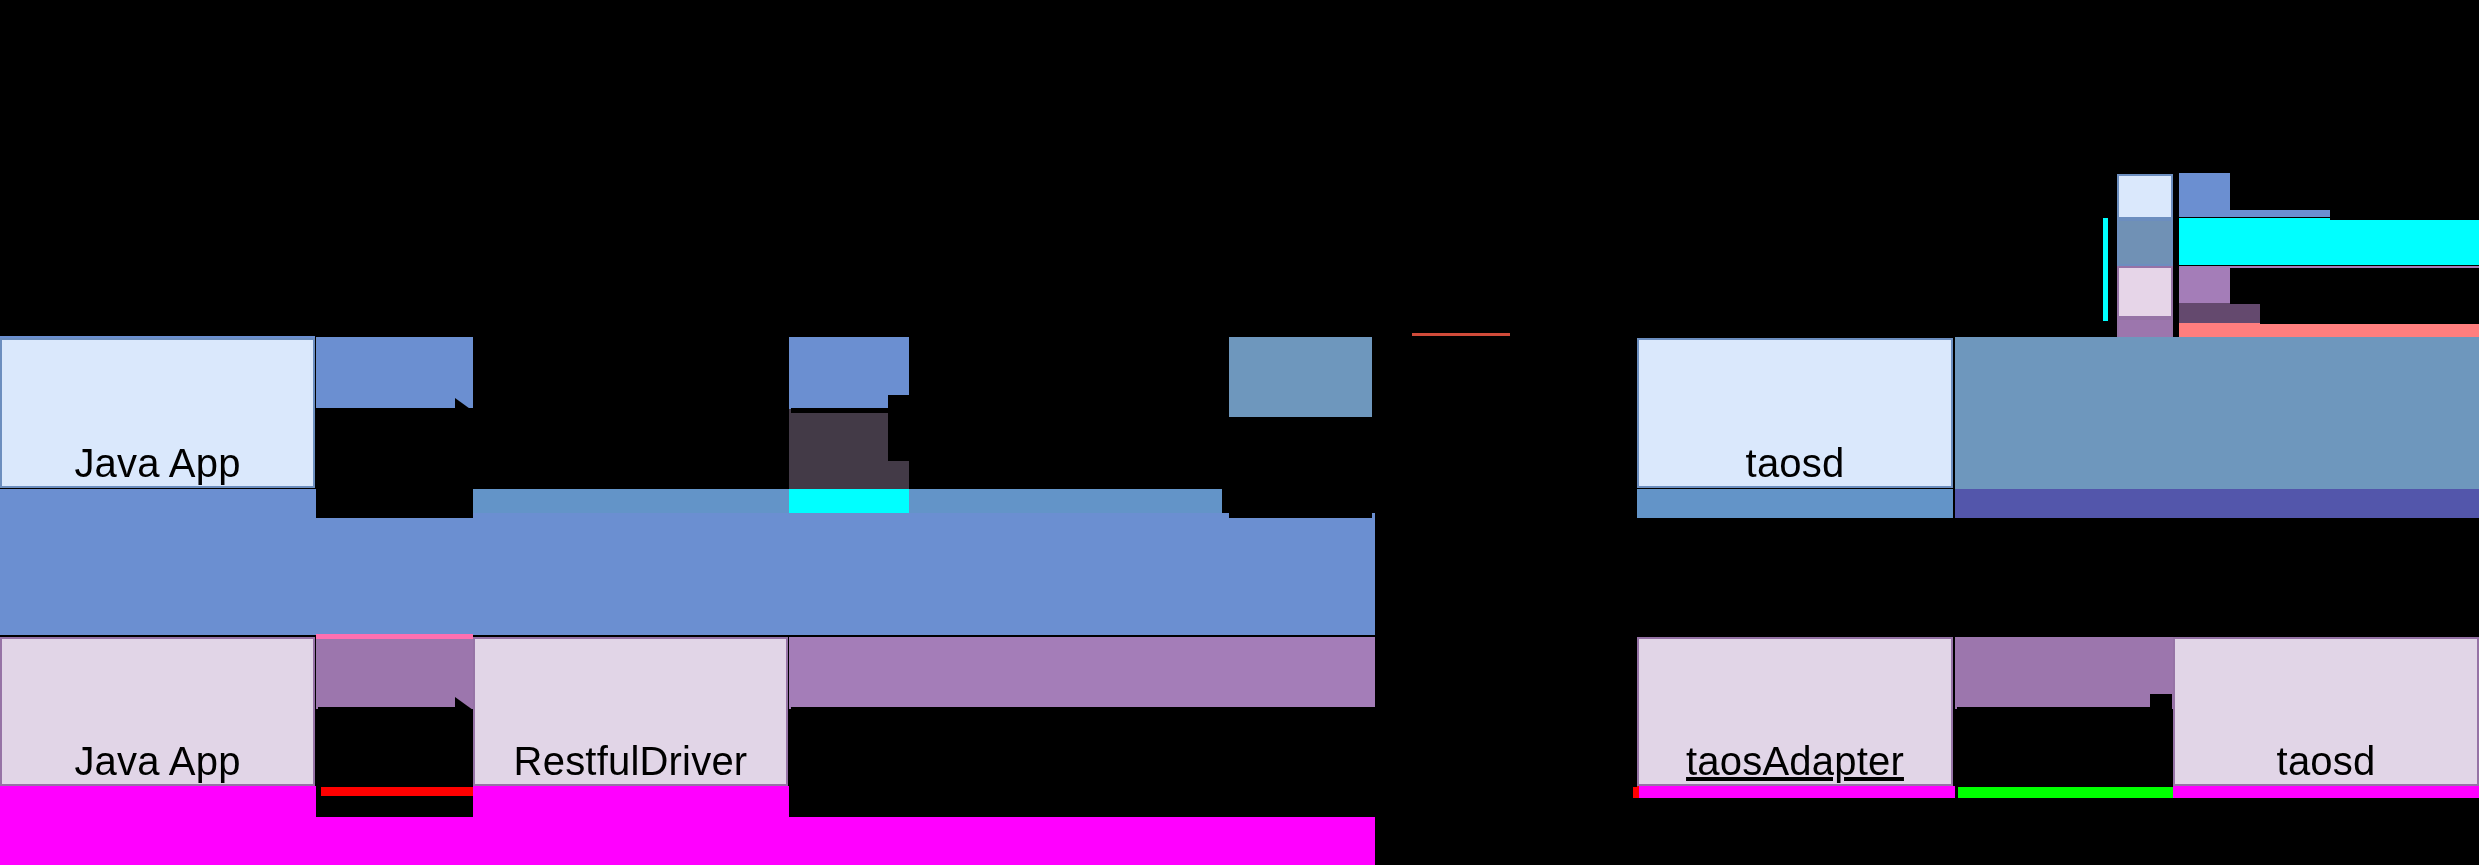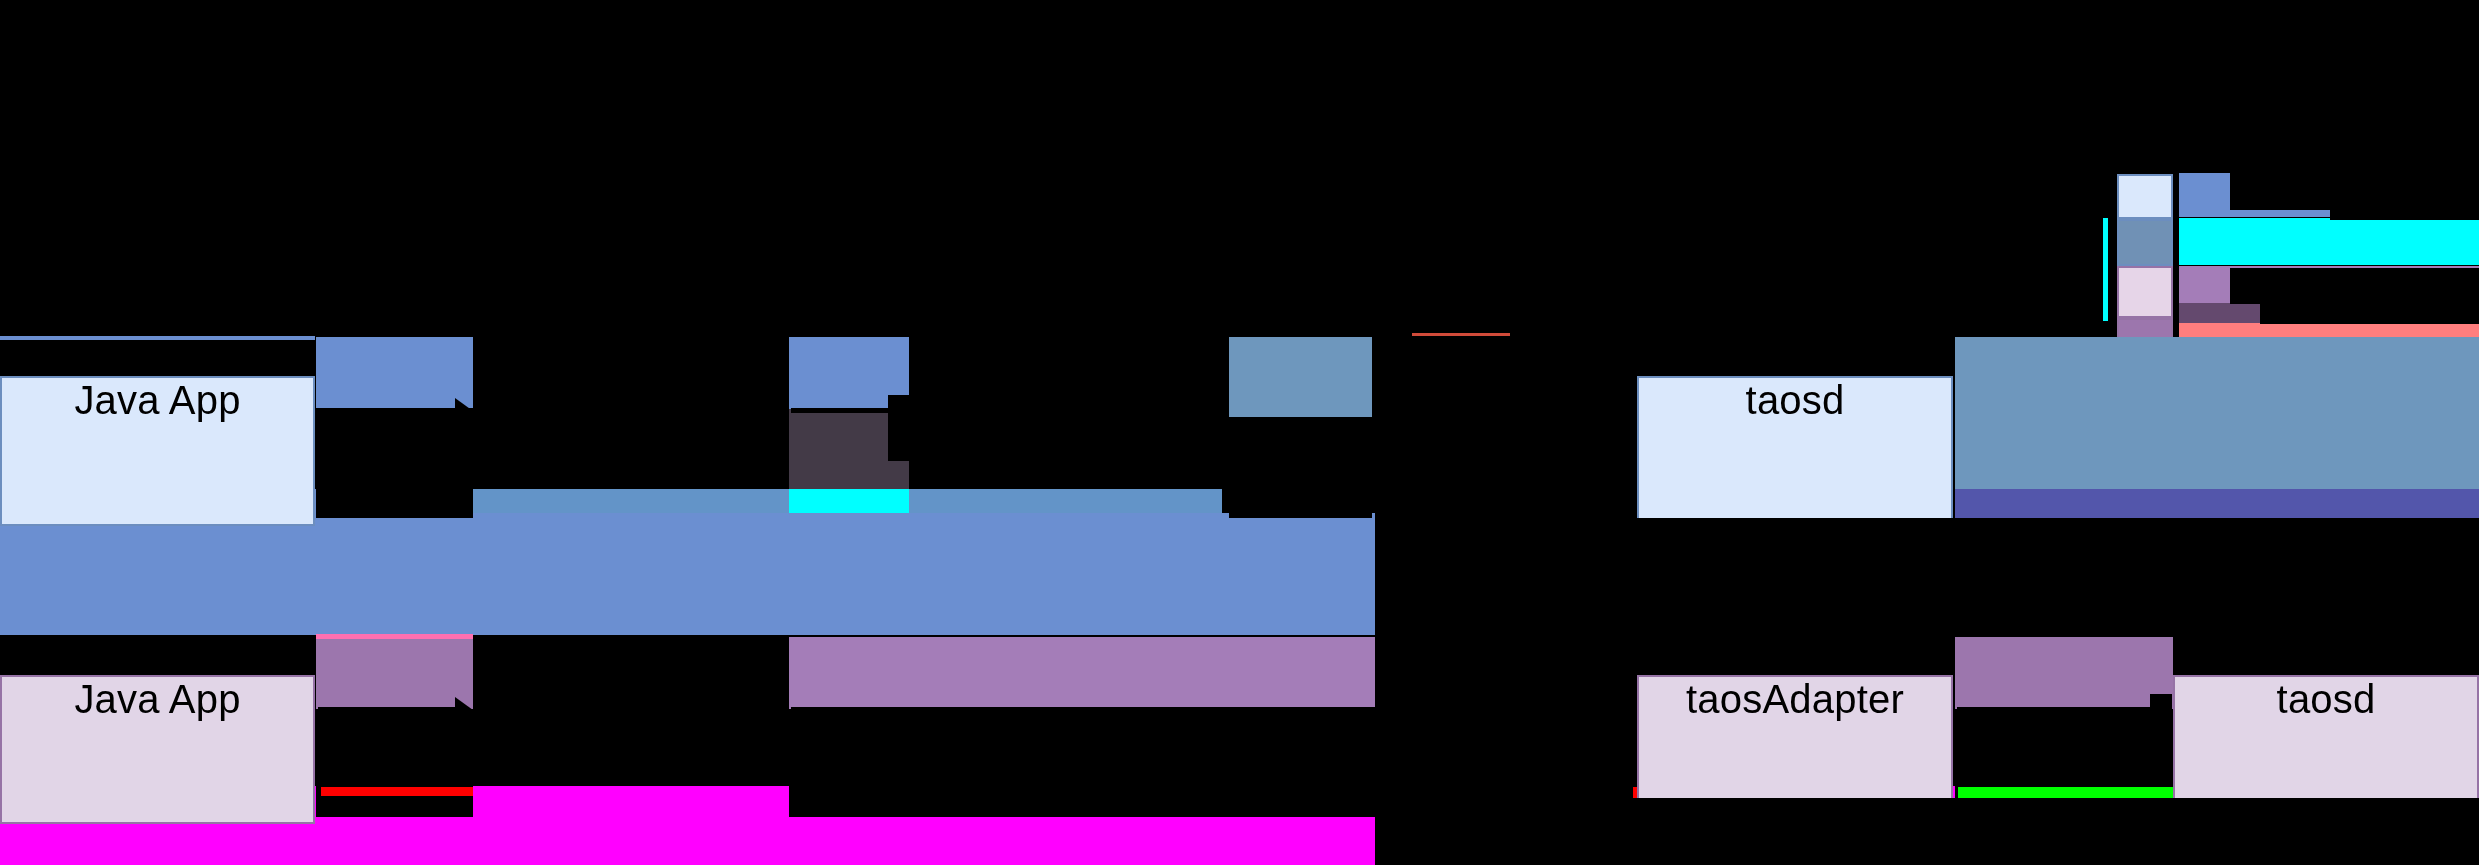--- a/index.html
+++ b/index.html
@@ -7,25 +7,24 @@
     position:relative;
     width:2479px;height:865px;
     background:#000000;
     overflow:hidden;
     font-family:"Liberation Sans", sans-serif;
   }
   .band{position:absolute;}
   .node{
     position:absolute;
     box-sizing:border-box;
-    display:flex;align-items:flex-start;justify-content:center;
+    display:flex;align-items:flex-end;justify-content:center;
     font-size:40px;color:#000000;
     letter-spacing:.2px;
     white-space:nowrap;
-    margin-top:38px;
   }
   .node.blue{background:#dae8fc;border:2px solid #6c8ebf;}
   .node.purple{background:#e1d5e7;border:2px solid #9673a6;}
   .occl{position:absolute;background:#000000;}
   .arrow-line{position:absolute;background:#000000;height:5px;}
   .arrow-head{
     position:absolute;width:0;height:0;
     border-top:13px solid transparent;
     border-bottom:13px solid transparent;
     border-left:18px solid #000000;
@@ -121,21 +120,24 @@
   <div class="band" style="left:473px;top:786px;width:316px;height:31px;background:#ff00ff;"></div>
   <div class="band" style="left:0px;top:817px;width:1375px;height:48px;background:#ff00ff;"></div>
   <div class="band" style="left:1637px;top:786px;width:318px;height:12px;background:#ff00ff;"></div>
   <div class="band" style="left:1958px;top:786px;width:215px;height:12px;background:#00ff00;"></div>
   <div class="band" style="left:2173px;top:786px;width:306px;height:12px;background:#ff00ff;"></div>
   <div class="band" style="left:1633px;top:786px;width:6px;height:12px;background:#ff0000;"></div>
 
   <div class="node purple" style="left:0px;top:637px;width:315px;height:149px;">
     <span>Java App</span>
   </div>
-  <div class="node purple" style="left:1637px;top:637px;width:316px;height:149px;">
+  <div class="node purple" style="left:473px;top:637px;width:315px;height:149px;">
+    <span>RestfulDriver</span>
+  </div>
+  <div class="node purple" style="left:1637px;top:637px;width:316px;height:149px;text-decoration:underline;">
     <span>taosAdapter</span>
   </div>
   <div class="node purple" style="left:2173px;top:637px;width:306px;height:149px;">
     <span>taosd</span>
   </div>
 
   <div class="occl" style="left:316px;top:709px;width:157px;height:78px;"></div>
   <div class="arrow-line" style="left:318px;top:707px;width:140px;"></div>
   <div class="arrow-head" style="left:455px;top:697px;"></div>
 

